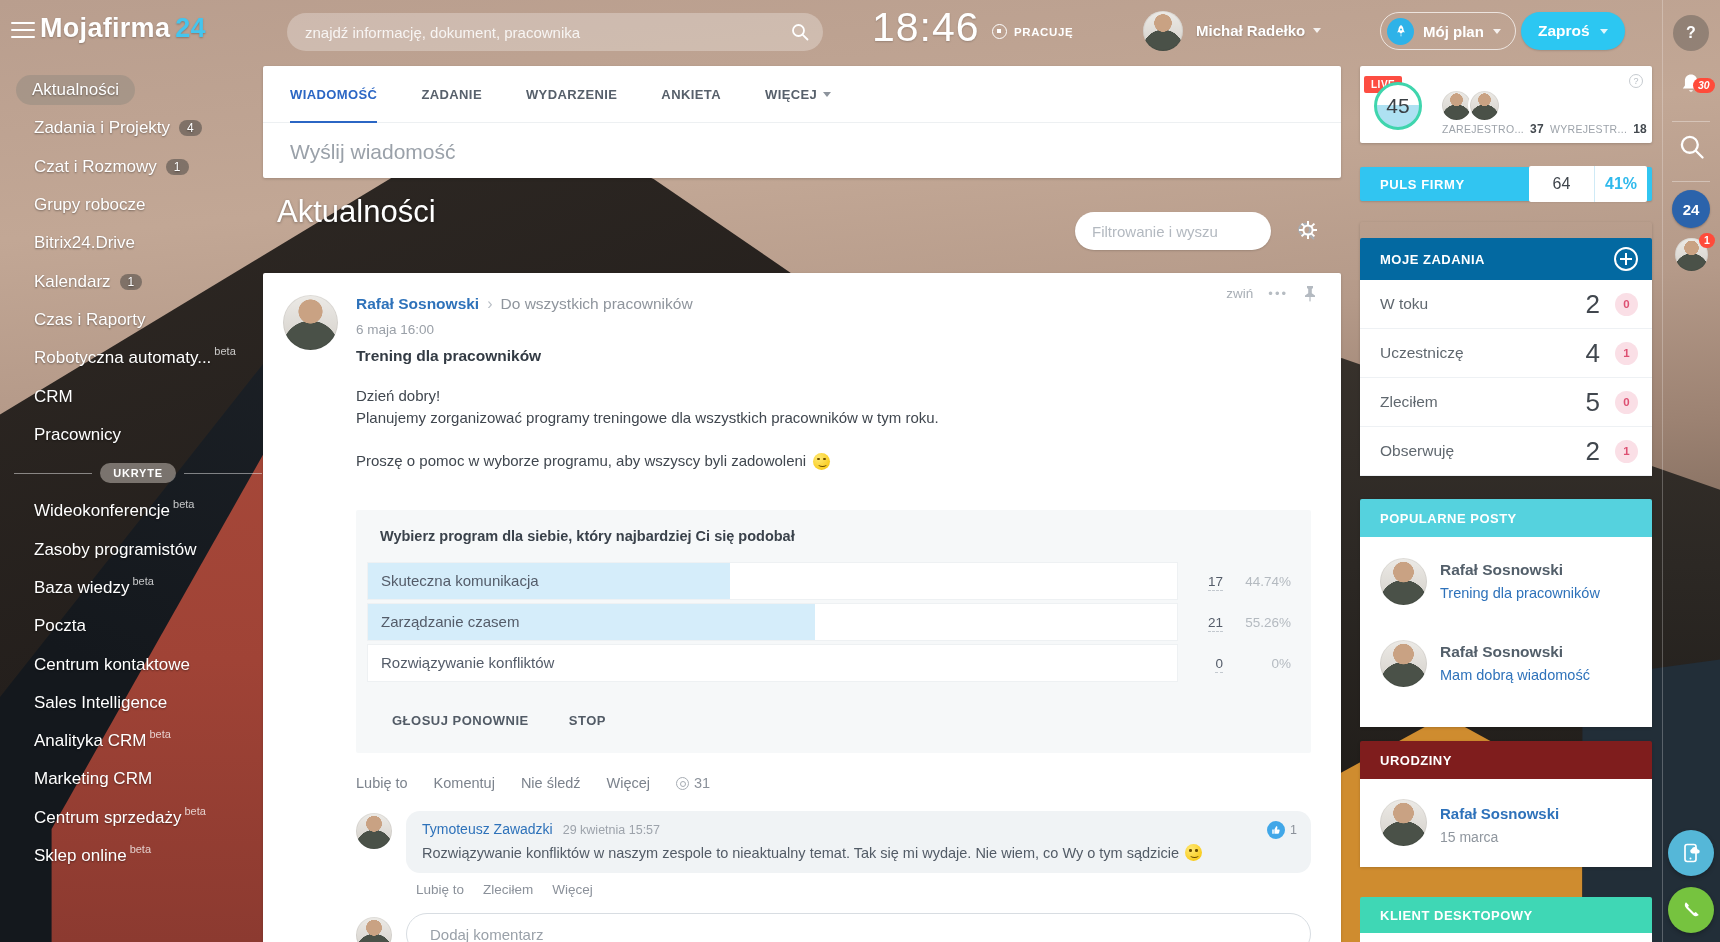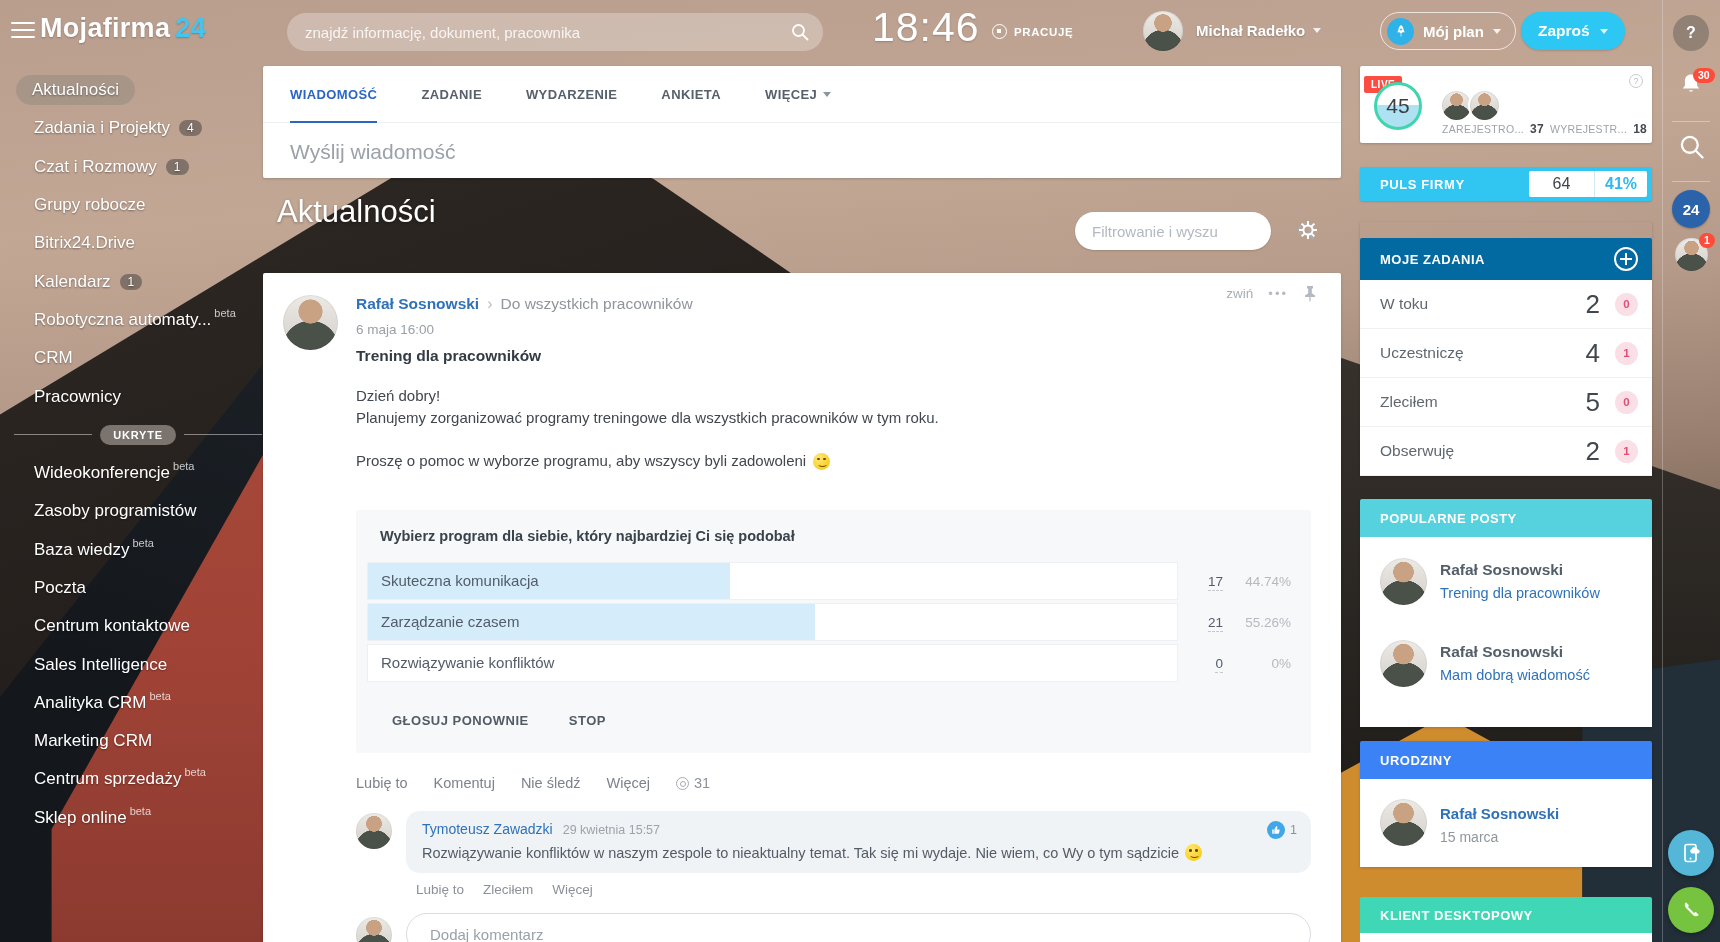--- a/index.html
+++ b/index.html
@@ -42,21 +42,21 @@
   .plan-btn { position:absolute; left:1380px; top:12px; height:38px; border:1px solid rgba(255,255,255,.7); border-radius:19px; display:flex; align-items:center; gap:9px; padding:0 14px 0 6px; color:#fff; cursor:pointer; }
   .plan-rocket { width:27px; height:27px; border-radius:50%; background:#2eb2e8; display:flex; align-items:center; justify-content:center; }
   .plan-btn .lbl { font-size:15px; font-weight:bold; }
   .invite-btn { position:absolute; left:1521px; top:12px; height:38px; border-radius:19px; background:#2cc7f2; display:flex; align-items:center; gap:10px; padding:0 17px; color:#fff; font-size:15.5px; font-weight:bold; cursor:pointer; box-shadow:0 1px 2px rgba(0,0,0,.15); }
 
   
   .rail-sep { position:absolute; left:1662px; top:0; width:1px; height:942px; background:rgba(255,255,255,.25); }
   .rail-help { position:absolute; left:1673px; top:15px; width:36px; height:36px; border-radius:50%; background:rgba(100,94,88,.5); color:#fff; font-weight:bold; font-size:16px; display:flex; align-items:center; justify-content:center; cursor:pointer; }
   .rail-bell { position:absolute; left:1677px; top:71px; cursor:pointer; }
   .rail-badge { position:absolute; background:#ff4b3a; color:#fff; font-size:10.5px; font-weight:bold; border-radius:9px; padding:2px 5px; line-height:1; }
-  .badge-30 { left:1693px; top:68px; }
+  .badge-30 { left:1693px; top:78px;font-style:italic; }
   .rail-hr { position:absolute; left:1672px; width:38px; height:1px; background:rgba(255,255,255,.35); }
   .rail-search { position:absolute; left:1679px; top:134px; cursor:pointer; }
   .rail-b24 { position:absolute; left:1672px; top:190px; width:38px; height:38px; border-radius:50%; background:#2b63ab; color:#fff; font-size:15px; font-weight:bold; display:flex; align-items:center; justify-content:center; cursor:pointer; box-shadow:0 1px 2px rgba(0,0,0,.25); }
   .rail-avatar { position:absolute; left:1675px; top:238px; width:33px; height:33px; cursor:pointer; }
   .badge-1 { left:1699px; top:233px; border-radius:8px; }
   .fab { position:absolute; left:1668px; width:46px; height:46px; border-radius:50%; display:flex; align-items:center; justify-content:center; cursor:pointer; box-shadow:0 2px 4px rgba(0,0,0,.25); }
   .fab-mobile { top:830px; background:#55b7d8; }
   .fab-phone { top:887px; background:#76c33f; }
 
   
@@ -148,21 +148,21 @@
   .w-live { top:66px; height:77px; }
   .live-badge { position:absolute; left:4px; top:10px; background:#fd4d42; color:#fff; font-size:10px; font-weight:bold; letter-spacing:.5px; padding:3px 7px; border-radius:2px; }
   .live-ring { position:absolute; left:14px; top:16px; width:48px; height:48px; border-radius:50%; border:3px solid #3fd5ad; background:linear-gradient(to top,#aee1f2 0 52%,#fff 52%); display:flex; align-items:center; justify-content:center; font-size:21px; color:#3a3f44; }
   .live-av { position:absolute; top:23px; width:33px; height:33px; border:2px solid #fff; }
   .live-stats { position:absolute; left:82px; top:56px; font-size:10.5px; color:#9da3aa; letter-spacing:.3px; display:flex; gap:6px; align-items:baseline; white-space:nowrap; }
   .live-stats b { color:#43494f; font-size:12px; }
   .w-help { position:absolute; right:9px; top:8px; width:14px; height:14px; border:1px solid #c6cbd0; border-radius:50%; color:#b9bfc5; font-size:9px; display:flex; align-items:center; justify-content:center; cursor:pointer; }
 
   .w-pulse { top:167px; height:34px; background:#31c5f1; border-radius:2px; box-shadow:0 1px 2px rgba(0,0,0,.15); display:flex; align-items:center; cursor:pointer; }
   .w-pulse .t { margin-left:20px; color:#fff; font-weight:bold; font-size:13px; letter-spacing:.6px; flex:1; }
-  .pulse-box { margin-right:5px; height:26px; width:118px; background:#fff; border-radius:2px; display:flex; }
+  .pulse-box { margin-right:5px; height:36px; width:118px; background:#fff; border-radius:2px; display:flex; }
   .pulse-v { flex:1; display:flex; align-items:center; justify-content:center; font-size:16px; color:#3f454c; border-right:1px solid #cfeaf6; }
   .pulse-p { width:52px; display:flex; align-items:center; justify-content:center; font-size:16px; font-weight:bold; color:#2fb9ec; }
 
   .whead { height:42px; display:flex; align-items:center; color:#fff; font-weight:bold; font-size:13px; letter-spacing:.5px; padding-left:20px; border-radius:2px 2px 0 0; position:relative; }
   .w-tasks { top:222px; box-shadow:0 1px 3px rgba(0,0,0,.18); border-radius:2px; }
   .w-tasks .whead { background:#0369a1;margin-top:16px; }
   .plus-ico { position:absolute; right:14px; top:9px; width:24px; height:24px; border:2px solid #fff; border-radius:50%; cursor:pointer; }
   .plus-ico::before, .plus-ico::after { content:""; position:absolute; background:#fff; }
   .plus-ico::before { left:4px; top:9px; width:12px; height:2px; }
   .plus-ico::after { left:9px; top:4px; width:2px; height:12px; }
@@ -174,21 +174,21 @@
   .w-popular { top:499px; box-shadow:0 1px 3px rgba(0,0,0,.18); border-radius:2px; }
   .w-popular .whead { background:#55d2de; height:38px; }
   .w-body { background:#fff; position:relative; }
   .w-popular .w-body { height:190px; }
   .pentry { position:absolute; left:0; right:0; height:70px; cursor:pointer; }
   .pentry .avatar { position:absolute; left:20px; top:0; width:47px; height:47px; }
   .pentry .pn { position:absolute; left:80px; top:3px; font-size:15.5px; font-weight:bold; color:#535f6a; }
   .pentry .pl { position:absolute; left:80px; top:27px; font-size:14.5px; color:#2e72ba; }
 
   .w-birth { top:741px; box-shadow:0 1px 3px rgba(0,0,0,.18); border-radius:2px; }
-  .w-birth .whead { background:#3b82f6; height:38px; }
+  .w-birth .whead { background:#7f1d1d; height:38px; }
   .w-birth .w-body { height:88px; }
   .w-birth .avatar { position:absolute; left:20px; top:20px; width:47px; height:47px; }
   .bn { position:absolute; left:80px; top:26px; font-size:15px; font-weight:bold; color:#2e72ba; cursor:pointer; }
   .bd { position:absolute; left:80px; top:50px; font-size:14px; color:#8f969e; }
 
   .w-desktop { top:897px; border-radius:2px 2px 0 0; }
   .w-desktop .whead { background:#3fd7b5; height:36px; }
   .w-desktop .w-body { height:9px; }
 
   svg { display:block; }
@@ -291,20 +291,23 @@
       </li>
     <li class="plain">
         <span>Grupy robocze</span>
       </li>
     <li class="plain">
         <span>Bitrix24.Drive</span>
       </li>
     <li class="plain">
         <span>Kalendarz</span>
         <span class="sbadge">1</span>
+      </li>
+    <li class="plain">
+        <span>Czas i Raporty</span>
       </li>
     <li class="plain">
         <span>Robotyczna automaty...</span>
         <span class="beta">beta</span>
       </li>
     <li class="plain">
         <span>CRM</span>
       </li>
     <li class="plain">
         <span>Pracownicy</span>

